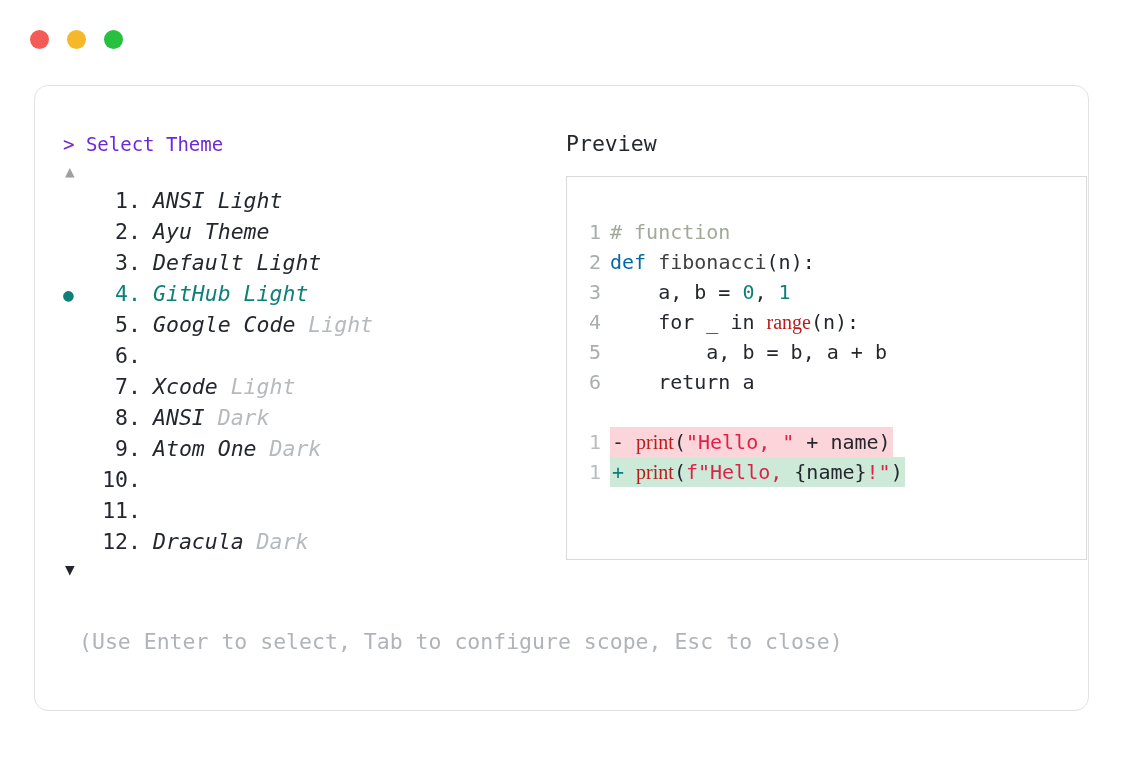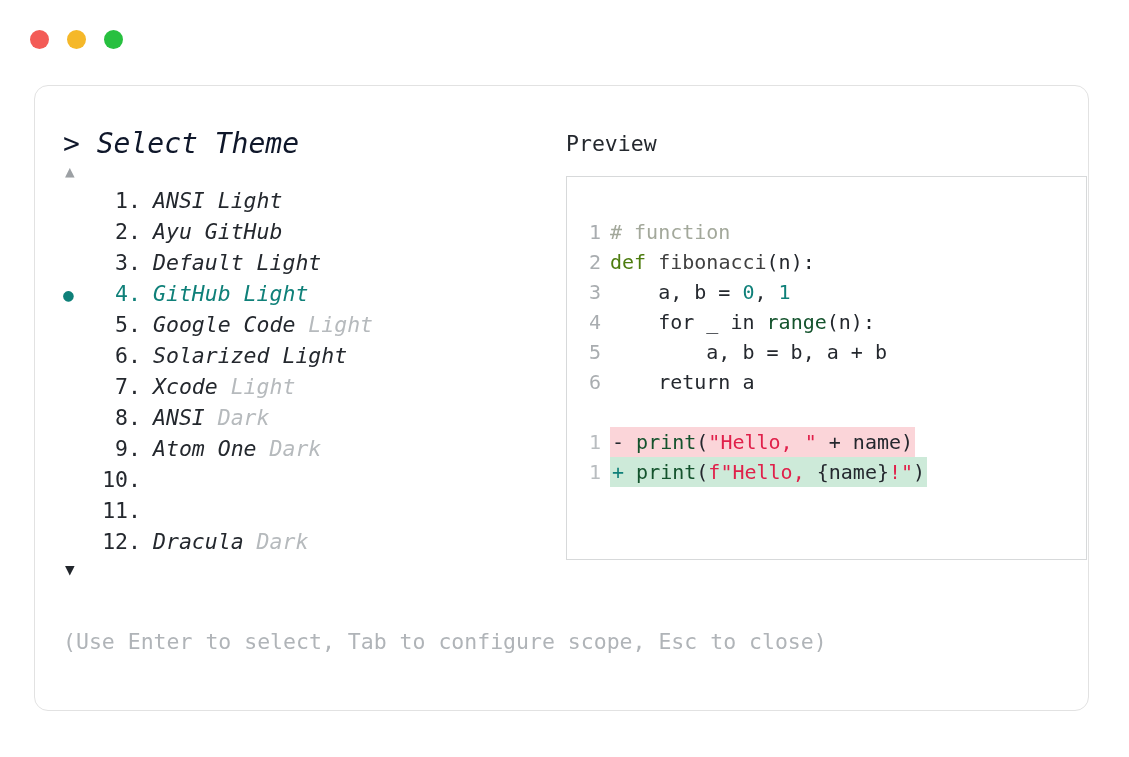--- a/index.html
+++ b/index.html
@@ -55,26 +55,25 @@
 
   
   .left-pane {
     position: absolute;
     left: 28px;
     top: 43px;
     width: 470px;
   }
 
   .prompt-line {
-    font-size: 28px;
-    line-height: 30px;
-    color: #0f172a;
+    font-size: 19px;
+    line-height: 30px;
+    color: #6d28d9;
     letter-spacing: 0px;
     white-space: pre;
-    font-style: italic;
   }
 
   .scroll-arrow {
     font-size: 16px;
     line-height: 26px;
     height: 26px;
     padding-left: 2px;
     white-space: pre;
   }
   .scroll-arrow-up   { color: #9ca0a4; }
@@ -117,21 +116,21 @@
   }
   .theme-item.selected .num-cell,
   .theme-item.selected .label-cell,
   .theme-item.selected .variant {
     color: #0f8079;
   }
 
   
   .hint {
     position: absolute;
-    left: 28px;
+    left: 44px;
     top: 541px;
     font-size: 21.5px;
     line-height: 30px;
     color: #b0b4b8;
     white-space: pre;
   }
 
   
   .right-pane {
     position: absolute;
@@ -172,24 +171,24 @@
     width: 16px;
     flex: 0 0 16px;
     text-align: right;
     color: #a9adb0;
     margin-right: 9px;
   }
   .code-text { white-space: pre; }
 
   
   .c-comment { color: #a3a89b; }
-  .c-kw      { color: #4d7c0f; margin-top: 20px; }
+  .c-kw      { color: #0369a1; margin-top: 20px; }
   .c-fn      { color: #404040; }
   .c-num     { color: #0f8079; }
-  .c-builtin { color: #14532d; }
+  .c-builtin { color: #b91c1c; font-family: Liberation Serif, serif; }
   .c-str     { color: #e0204a; }
   .c-plain   { color: #24282e; }
 
   
   .diff-gap { height: 30px; }
   .diff-line { display: flex; align-items: baseline; height: 30px; padding-left: 18px; }
   .diff-line .ln { color: #b9bdc0; }
   .diff-body { white-space: pre; padding: 0 2px; }
   .diff-del .diff-body { background: #fbd5d9; }
   .diff-add .diff-body { background: #cdead9; }
@@ -209,25 +208,25 @@
   <div class="card-body">
 
     <div class="left-pane">
 
       <div class="prompt-line"><span>&gt;</span><span> </span><span>Select Theme</span></div>
 
       <div class="scroll-arrow scroll-arrow-up">▲</div>
 
       <ul class="theme-list" id="theme-list">
           <li class="theme-item"><span class="bullet-cell"></span><span class="num-cell">1.</span><span class="label-cell"><span>ANSI Light</span></span></li>
-          <li class="theme-item"><span class="bullet-cell"></span><span class="num-cell">2.</span><span class="label-cell"><span>Ayu GitHub</span></span></li>
+          <li class="theme-item"><span class="bullet-cell"></span><span class="num-cell">2.</span><span class="label-cell"><span>Ayu Theme</span></span></li>
           <li class="theme-item"><span class="bullet-cell"></span><span class="num-cell">3.</span><span class="label-cell"><span>Default Light</span></span></li>
           <li class="theme-item selected"><span class="bullet-cell">●</span><span class="num-cell">4.</span><span class="label-cell"><span>GitHub Light</span></span></li>
           <li class="theme-item"><span class="bullet-cell"></span><span class="num-cell">5.</span><span class="label-cell"><span>Google Code</span><span class="variant"> Light</span></span></li>
-          <li class="theme-item"><span class="bullet-cell"></span><span class="num-cell">6.</span><span class="label-cell"><span>Solarized Light</span></span></li>
+          <li class="theme-item"><span class="bullet-cell"></span><span class="num-cell">6.</span></li>
           <li class="theme-item"><span class="bullet-cell"></span><span class="num-cell">7.</span><span class="label-cell"><span>Xcode</span><span class="variant"> Light</span></span></li>
           <li class="theme-item"><span class="bullet-cell"></span><span class="num-cell">8.</span><span class="label-cell"><span>ANSI</span><span class="variant"> Dark</span></span></li>
           <li class="theme-item"><span class="bullet-cell"></span><span class="num-cell">9.</span><span class="label-cell"><span>Atom One</span><span class="variant"> Dark</span></span></li>
           <li class="theme-item"><span class="bullet-cell"></span><span class="num-cell">10.</span></li>
           <li class="theme-item"><span class="bullet-cell"></span><span class="num-cell">11.</span></li>
           <li class="theme-item"><span class="bullet-cell"></span><span class="num-cell">12.</span><span class="label-cell"><span>Dracula</span><span class="variant"> Dark</span></span></li>
         </ul>
 
       <div class="scroll-arrow scroll-arrow-down">▼</div>
     </div>

